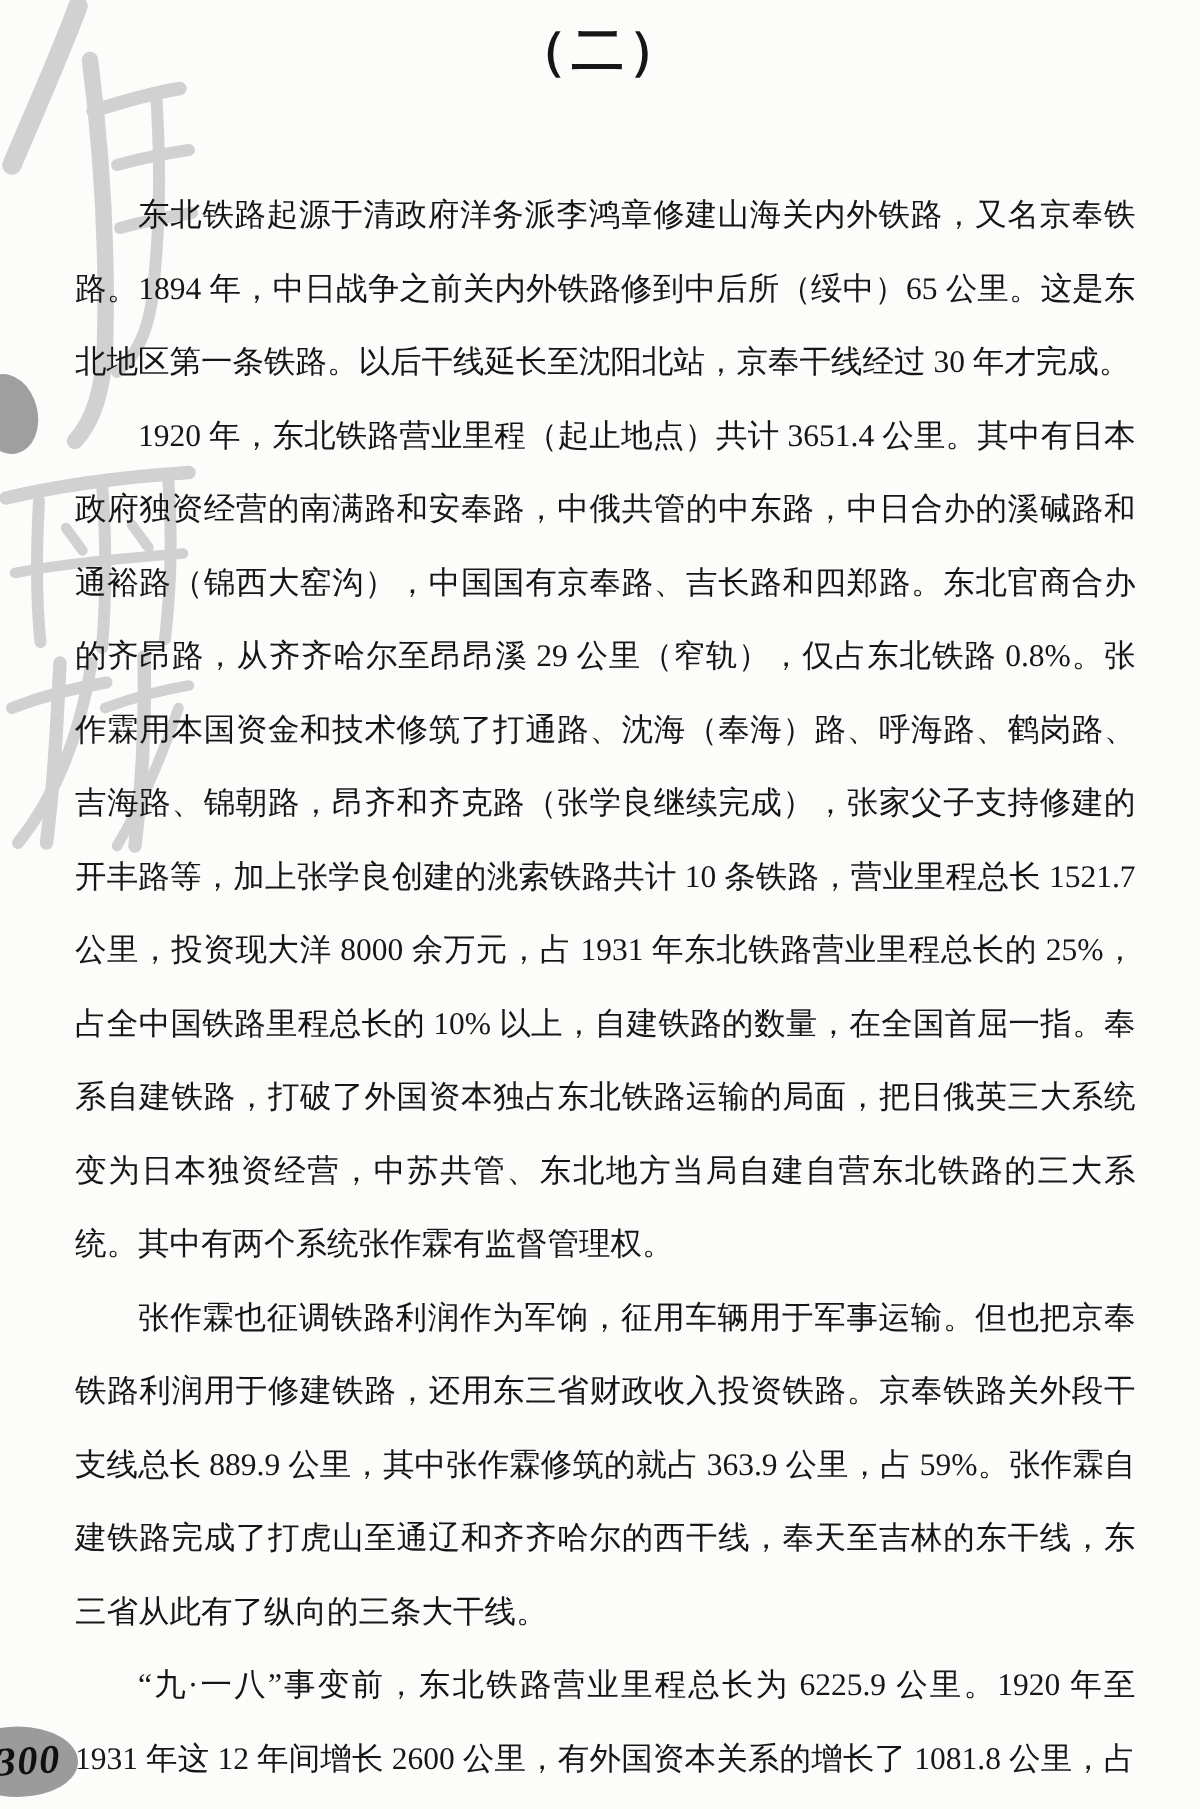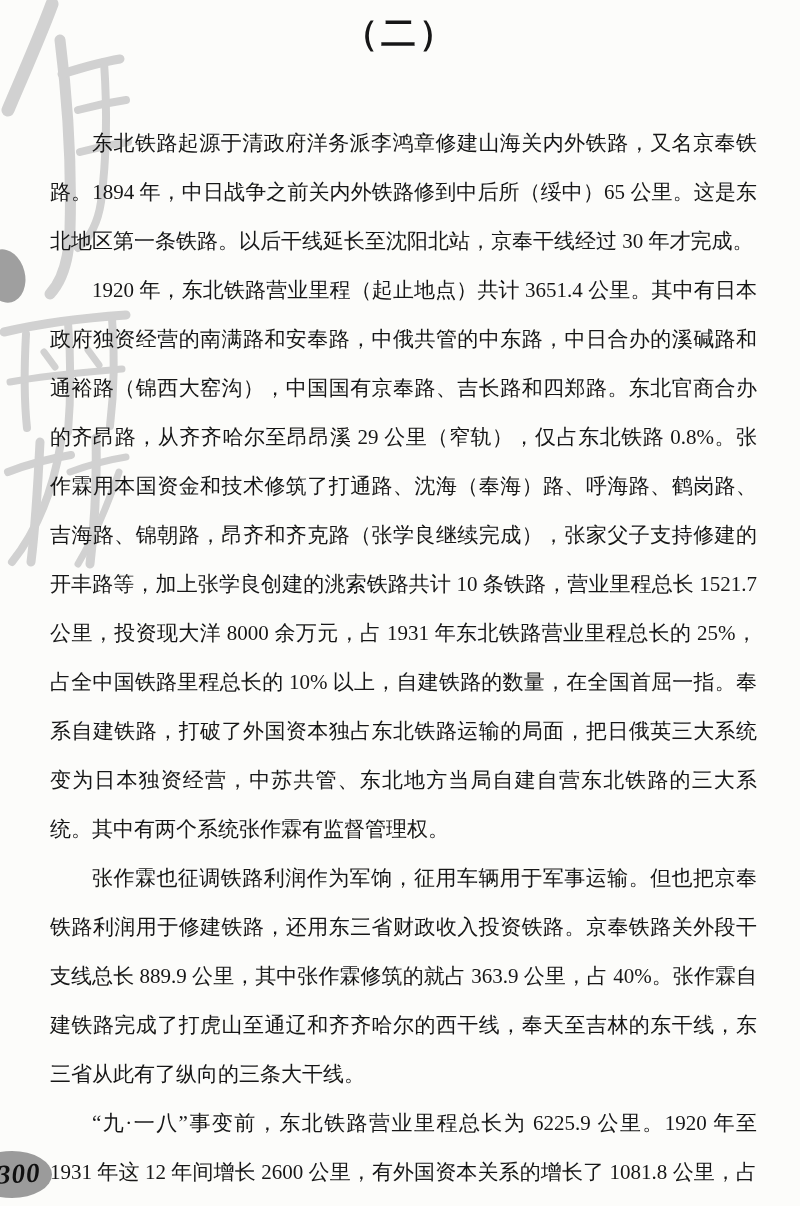--- a/index.html
+++ b/index.html
@@ -108,21 +108,21 @@
     </g>
 
     <ellipse cx="5" cy="276" rx="20" ry="27" fill="#8e8e8e" opacity="0.85" transform="rotate(-14 5 276)"></ellipse>
   </svg>
 
   <h1 class="section-title">（二）</h1>
 
   <div class="body-text">
     <p>东北铁路起源于清政府洋务派李鸿章修建山海关内外铁路，又名京奉铁路。1894 年，中日战争之前关内外铁路修到中后所（绥中）65 公里。这是东北地区第一条铁路。以后干线延长至沈阳北站，京奉干线经过 30 年才完成。</p>
     <p>1920 年，东北铁路营业里程（起止地点）共计 3651.4 公里。其中有日本政府独资经营的南满路和安奉路，中俄共管的中东路，中日合办的溪碱路和通裕路（锦西大窑沟），中国国有京奉路、吉长路和四郑路。东北官商合办的齐昂路，从齐齐哈尔至昂昂溪 29 公里（窄轨），仅占东北铁路 0.8%。张作霖用本国资金和技术修筑了打通路、沈海（奉海）路、呼海路、鹤岗路、吉海路、锦朝路，昂齐和齐克路（张学良继续完成），张家父子支持修建的开丰路等，加上张学良创建的洮索铁路共计 10 条铁路，营业里程总长 1521.7 公里，投资现大洋 8000 余万元，占 1931 年东北铁路营业里程总长的 25%，占全中国铁路里程总长的 10% 以上，自建铁路的数量，在全国首屈一指。奉系自建铁路，打破了外国资本独占东北铁路运输的局面，把日俄英三大系统变为日本独资经营，中苏共管、东北地方当局自建自营东北铁路的三大系统。其中有两个系统张作霖有监督管理权。</p>
-    <p>张作霖也征调铁路利润作为军饷，征用车辆用于军事运输。但也把京奉铁路利润用于修建铁路，还用东三省财政收入投资铁路。京奉铁路关外段干支线总长 889.9 公里，其中张作霖修筑的就占 363.9 公里，占 40%。张作霖自建铁路完成了打虎山至通辽和齐齐哈尔的西干线，奉天至吉林的东干线，东三省从此有了纵向的三条大干线。</p>
+    <p>张作霖也征调铁路利润作为军饷，征用车辆用于军事运输。但也把京奉铁路利润用于修建铁路，还用东三省财政收入投资铁路。京奉铁路关外段干支线总长 889.9 公里，其中张作霖修筑的就占 363.9 公里，占 59%。张作霖自建铁路完成了打虎山至通辽和齐齐哈尔的西干线，奉天至吉林的东干线，东三省从此有了纵向的三条大干线。</p>
     <p>“九·一八”事变前，东北铁路营业里程总长为 6225.9 公里。1920 年至 1931 年这 12 年间增长 2600 公里，有外国资本关系的增长了 1081.8 公里，占增长总长度的 71.38%。其余的张作霖用三省政府</p>
   </div>
 
   <div class="page-badge">
     <span>300</span>
   </div>
 
 </div>
 
 </body></html>

